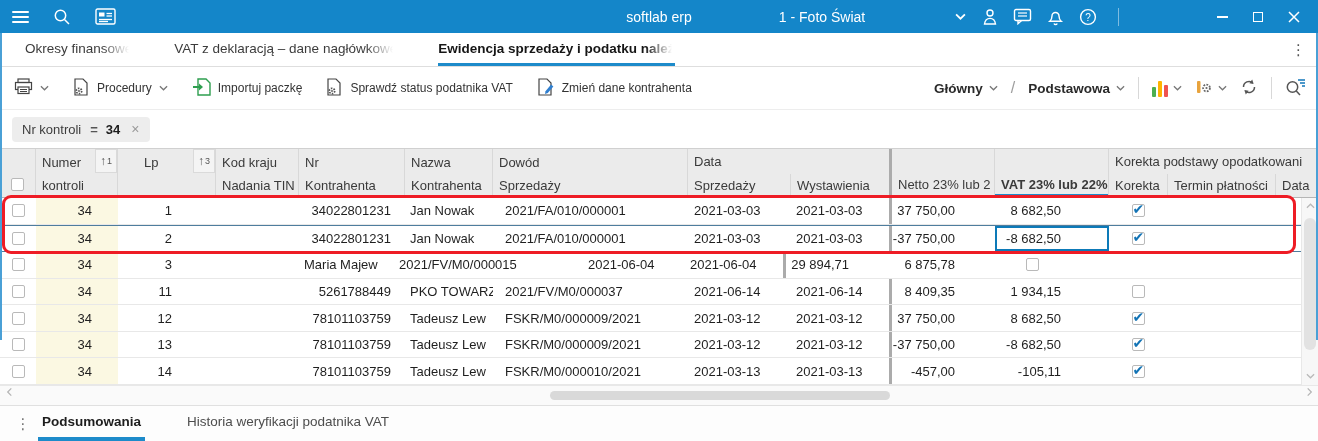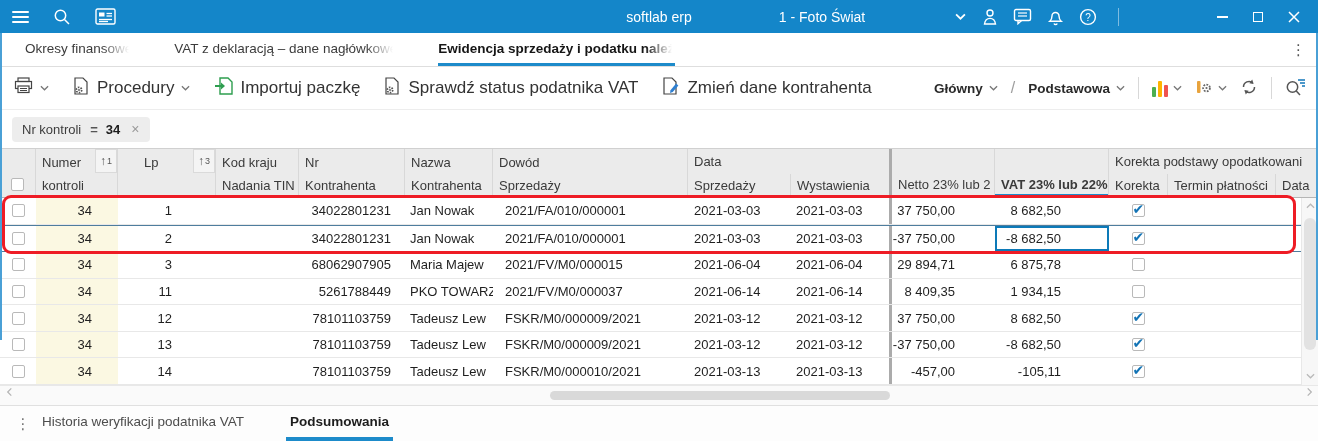--- a/index.html
+++ b/index.html
@@ -36,21 +36,21 @@
   .tab.active { font-weight:bold; color:#161616; border-bottom-color:#1d8bca; }
   .fade-label { display:block; white-space:nowrap; overflow:hidden; position:relative; }
   .fade-label.w222 { max-width:222px; }
   .fade-label.w237 { max-width:237px; }
   .fade-label::after { content:""; position:absolute; right:0; top:0; width:30px; height:100%;
     background:linear-gradient(to right, rgba(255,255,255,0), #fff 90%); }
   .tab-kebab { margin-left:auto; align-self:center; padding:0 12px; color:#555; font-size:15px; cursor:pointer; }
 
   
   .toolbar { height:43px; flex:0 0 43px; display:flex; align-items:center; padding:0 12px 0 14px; border-bottom:1px solid #ededed; }
-  .tbtn { display:flex; align-items:center; gap:7px; color:#333; font-size:17px; cursor:pointer; white-space:nowrap; }
+  .tbtn { display:flex; align-items:center; gap:7px; color:#333; font-size:12px; cursor:pointer; white-space:nowrap; }
   .tbtn + .tbtn { margin-left:24px; }
   .chv { display:block; }
   .chv.left { transform:rotate(90deg); } .chv.up { transform:rotate(180deg); } .chv.right { transform:rotate(-90deg); }
   .tool-right { margin-left:auto; display:flex; align-items:center; gap:13px; }
   .viewsel { display:flex; align-items:center; gap:6px; font-weight:bold; color:#2a2a2a; font-size:13.5px; cursor:pointer; }
   .slash { color:#9e9e9e; font-size:16px; }
   .pipe { width:1px; height:22px; background:#d8d8d8; }
   .iconbtn { display:flex; align-items:center; gap:5px; cursor:pointer; }
   .chart-bars { display:flex; align-items:flex-end; gap:2px; height:17px; }
   .chart-bars i { display:block; width:4px; border-radius:1px; }
@@ -464,21 +464,20 @@
     <div class="td c-termin"></div>
     <div class="td c-data2"></div>
   </div>
         <div class="tr">
     <div class="td c-check">
             <span class="cb"></span>
           </div>
     <div class="td c-numer">34</div>
     <div class="td c-lp">3</div>
     <div class="td c-kod"></div>
-    <div class="td c-nr">68062907905</div>
     <div class="td c-nazwa">Maria Majew</div>
     <div class="td c-dowod">2021/FV/M0/000015</div>
     <div class="td c-dsprz">2021-06-04</div>
     <div class="td c-dwyst">2021-06-04</div>
     <div class="td c-netto">29 894,71</div>
     <div class="td c-vat">6 875,78</div>
     <div class="td c-korekta">
             <span class="cb"></span>
           </div>
     <div class="td c-termin"></div>
@@ -592,16 +591,16 @@
     <div class="hthumb"></div>
     <span class="harrow right">
       <svg class="chv right" width="9" height="6" viewBox="0 0 10 6">
           <path d="M1 1l4 4 4-4" fill="none" stroke="#b5b5b5" stroke-width="1.4"></path>
         </svg>
     </span>
   </div>
 
   <div class="bottombar">
     <span class="bb-kebab">⋮</span>
+    <div class="btab active">Podsumowania</div>
     <div class="btab">Historia weryfikacji podatnika VAT</div>
-    <div class="btab active">Podsumowania</div>
   </div>
 </div>
 
 </body></html>

